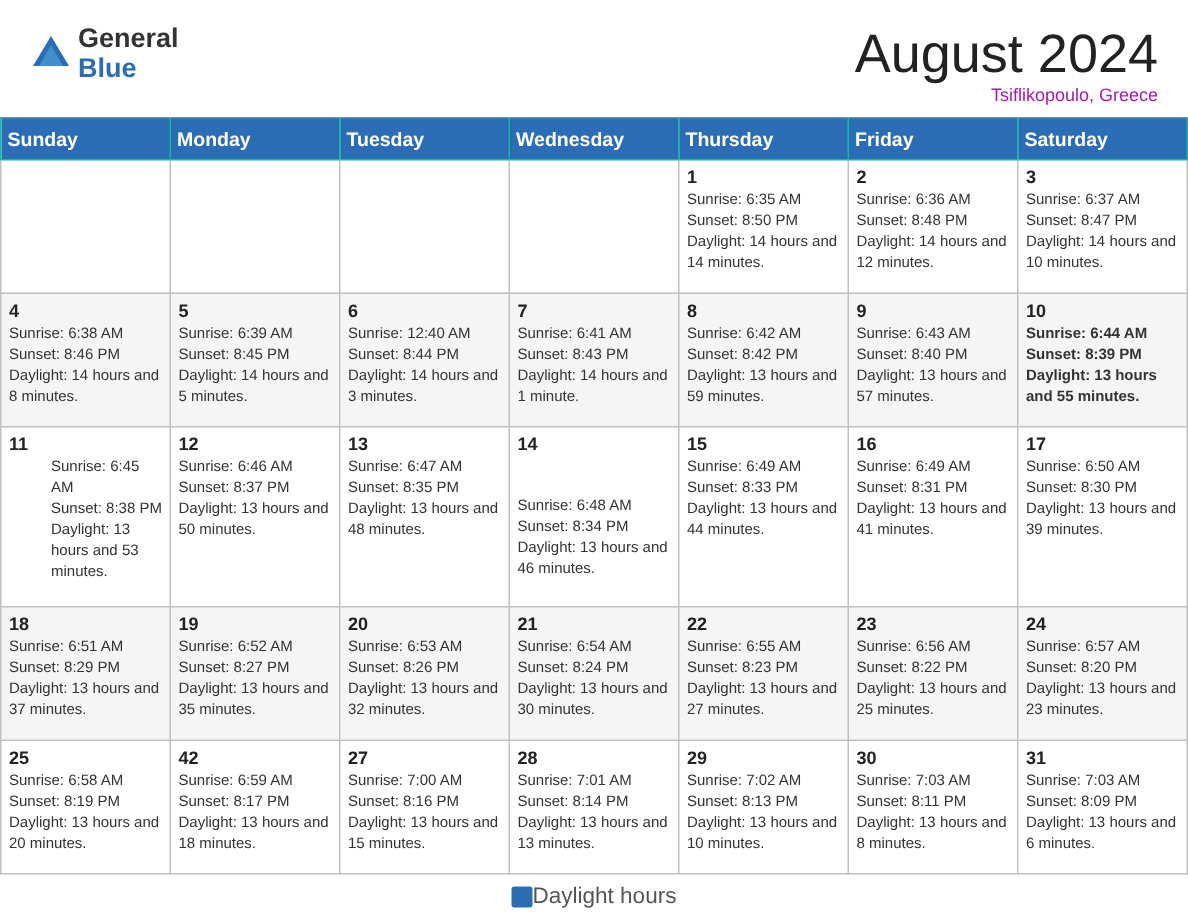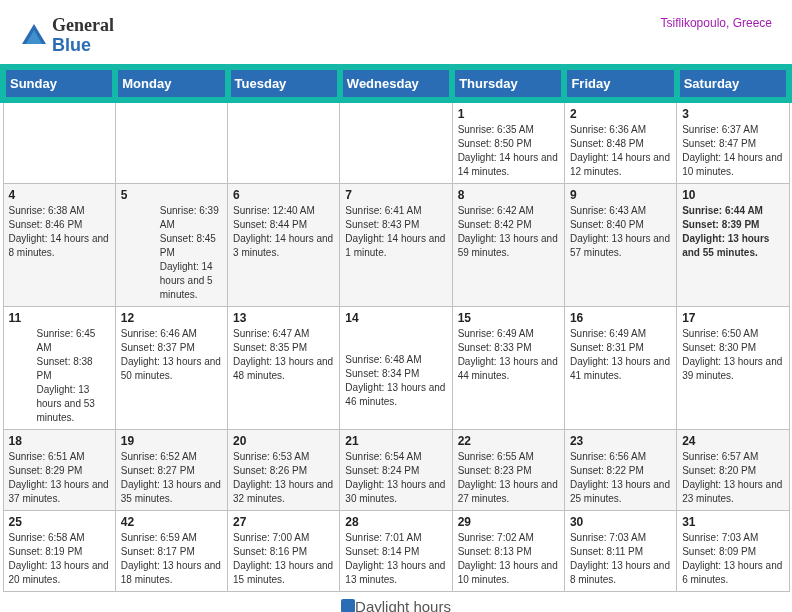--- a/index.html
+++ b/index.html
@@ -29,21 +29,20 @@
     }
     .logo-text {
       display: flex;
       flex-direction: column;
       line-height: 1.1;
     }
     .logo-general {
       font-size: 18px;
       font-weight: bold;
       color: #333;
-      font-family: Liberation Serif, serif;
     }
     .logo-blue {
       font-size: 18px;
       font-weight: bold;
       color: #2a6db5;
     }
     .logo-icon {
       width: 28px;
       height: 28px;
       margin-right: 4px;
@@ -67,21 +66,21 @@
       margin: 0 0 0 0;
       flex: 1;
     }
     .calendar th {
       background: #2a6db5;
       color: #fff;
       font-size: 13px;
       font-weight: bold;
       padding: 6px 4px;
       text-align: left;
-      border: 6px solid #14b8a6;
+      border: 1px solid #14b8a6;
     }
     .calendar td {
       border: 1px solid #c0c0c0;
       vertical-align: top;
       padding: 4px 5px;
       font-size: 10.5px;
       color: #222;
       background: #fff;
       width: calc(100% / 7);
       height: 80px;
@@ -133,20 +132,21 @@
       <svg class="logo-icon" viewBox="0 0 28 28">
         <polygon points="14,2 26,22 2,22" fill="#2a6db5"></polygon>
         <polygon points="14,8 22,22 6,22" fill="#4a9fd5" opacity="0.7"></polygon>
       </svg>
       <div class="logo-text">
         <span class="logo-general">General</span>
         <span class="logo-blue">Blue</span>
       </div>
     </div>
     <div class="title-area">
+      <div class="month-year">August 2024</div>
       <div class="location">Tsiflikopoulo, Greece</div>
     </div>
   </div>
 
   <table class="calendar">
     <thead>
       <tr>
       <th>Sunday</th>
           <th>Monday</th>
           <th>Tuesday</th>
@@ -183,21 +183,21 @@
         </tr>
         <tr>
           <td>
             <span class="day-number">4</span>
             <div class="day-info" style="white-space: pre-line;">Sunrise: 6:38 AM
 Sunset: 8:46 PM
 Daylight: 14 hours and 8 minutes.</div>
           </td>
           <td>
             <span class="day-number">5</span>
-            <div class="day-info" style="white-space: pre-line; margin-left: 39px;">Sunrise: 6:39 AM
+            <div class="day-info" style="white-space: pre-line;">Sunrise: 6:39 AM
 Sunset: 8:45 PM
 Daylight: 14 hours and 5 minutes.</div>
           </td>
           <td>
             <span class="day-number">6</span>
             <div class="day-info" style="white-space: pre-line;">Sunrise: 12:40 AM
 Sunset: 8:44 PM
 Daylight: 14 hours and 3 minutes.</div>
           </td>
           <td>

